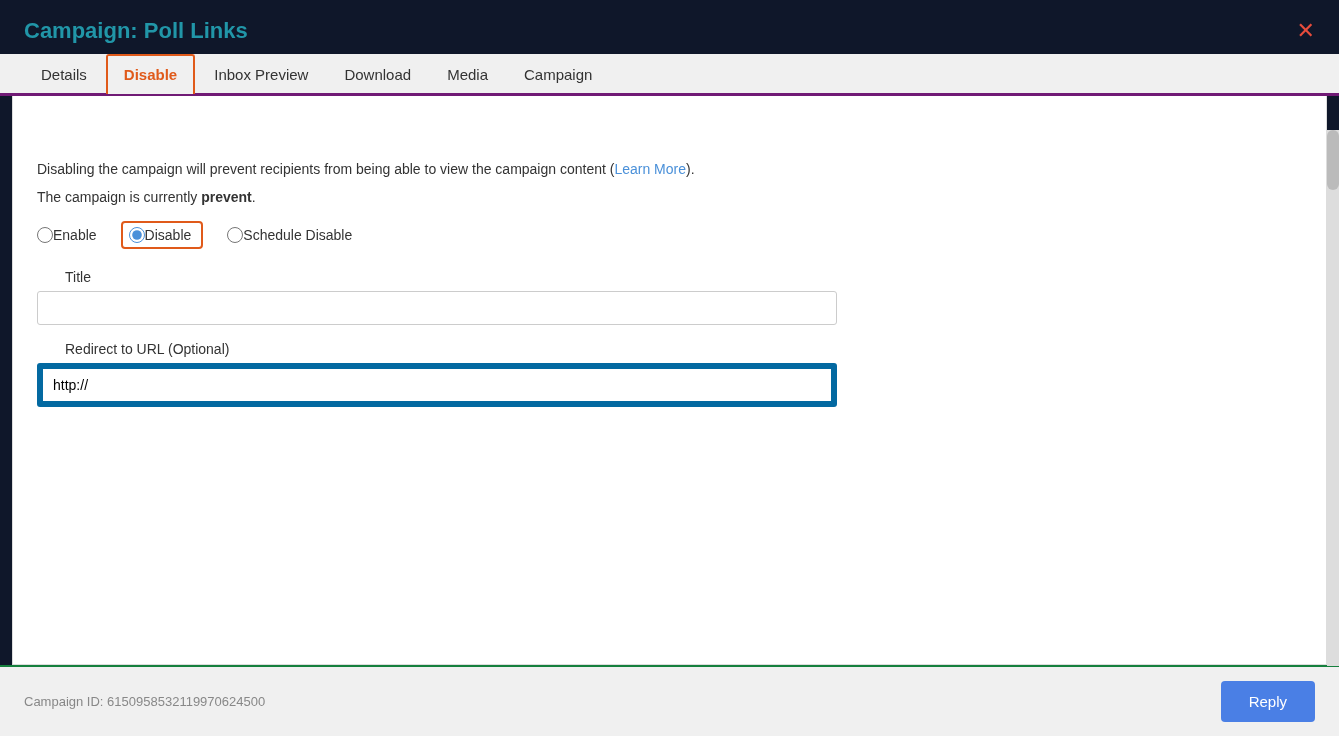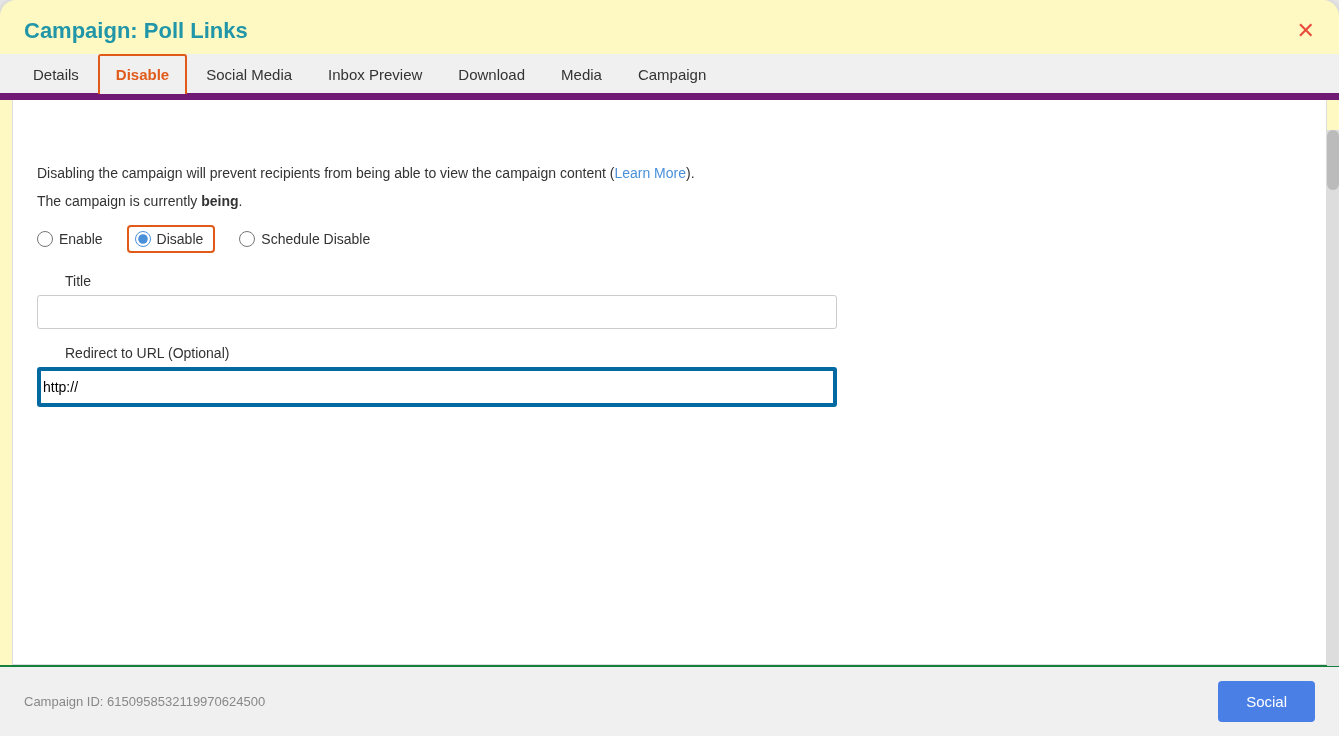--- a/index.html
+++ b/index.html
@@ -6,24 +6,24 @@
     body {
       font-family: -apple-system, BlinkMacSystemFont, 'Segoe UI', Arial, sans-serif;
       background: #e8e8e8;
       display: flex;
       align-items: center;
       justify-content: center;
       min-height: 100vh;
       font-size: 14px;
     }
     .modal {
-      background: #fef9c3;
+      background: #0f172a;
       width: 1339px;
       min-height: 736px;
-      border-radius: 16px;
+      border-radius: 0;
       position: relative;
       box-shadow: 0 2px 10px rgba(0,0,0,0.2);
       display: flex;
       flex-direction: column;
     }
     .modal-header {
       padding: 18px 24px 0 24px;
       display: flex;
       align-items: center;
       justify-content: space-between;
@@ -36,23 +36,23 @@
     .close-icon {
       font-size: 22px;
       color: #e74c3c;
       cursor: pointer;
       font-weight: normal;
       line-height: 1;
     }
     .tabs {
       display: flex;
       align-items: flex-end;
-      padding: 0 16px;
+      padding: 0 24px;
       margin-top: 10px;
-      border-bottom: 7px solid #701a75;
+      border-bottom: 3px solid #701a75;
       background: #f0f0f0;
     }
     .tab {
       padding: 10px 16px;
       cursor: pointer;
       font-size: 15px;
       color: #333;
       border: 1px solid transparent;
       border-bottom: none;
       margin-right: 2px;
@@ -97,21 +97,20 @@
     }
     .radio-group {
       display: flex;
       align-items: center;
       gap: 24px;
       margin-bottom: 20px;
     }
     .radio-option {
       display: flex;
       align-items: center;
-      gap: 6px;
       cursor: pointer;
     }
     .radio-option.outlined {
       border: 2px solid #e05a1a;
       border-radius: 4px;
       padding: 4px 10px 4px 6px;
     }
     .radio-option input[type="radio"] {
       width: 16px;
       height: 16px;
@@ -184,22 +183,22 @@
       align-items: flex-end;
       padding: 2px 4px;
     }
     .resize-icon {
       color: #999;
       font-size: 12px;
     }
     .redirect-input {
       width: 100%;
       max-width: 800px;
-      padding: 8px 2px;
-      border: 4px solid #0369a1;
+      padding: 8px 10px;
+      border: 6px solid #0369a1;
       border-radius: 3px;
       font-size: 14px;
       outline: none;
     }
     .modal-footer {
       display: flex;
       align-items: center;
       justify-content: space-between;
       padding: 14px 24px;
       background: #f0f0f0;
@@ -246,35 +245,34 @@
   </div>
 
   <div class="modal-header">
     <h1 class="modal-title">Campaign: Poll Links</h1>
     <span class="close-icon">✕</span>
   </div>
 
   <div class="tabs">
     <div class="tab">Details</div>
     <div class="tab active">Disable</div>
-    <div class="tab">Social Media</div>
     <div class="tab">Inbox Preview</div>
     <div class="tab">Download</div>
     <div class="tab">Media</div>
     <div class="tab">Campaign</div>
   </div>
 
   <div class="modal-body">
 
     <p class="info-text">
       <span>Disabling the campaign will prevent recipients from being able to view the campaign content (</span><a href="#">Learn More</a><span>).</span>
     </p>
 
     <p class="status-text">
-      <span>The campaign is currently </span><strong>being</strong><span>.</span>
+      <span>The campaign is currently </span><strong>prevent</strong><span>.</span>
     </p>
 
     <div class="radio-group">
       <label class="radio-option">
         <input type="radio" name="disable-option" style="">
         <span class="radio-label">Enable</span>
       </label>
       <label class="radio-option outlined">
         <input type="radio" name="disable-option" checked="" style="">
         <span class="radio-label">Disable</span>
@@ -292,15 +290,15 @@
 
 
     <div class="form-group">
       <label class="form-label">Redirect to URL (Optional)</label>
       <input type="text" class="redirect-input" value="http://" style="">
     </div>
   </div>
 
   <div class="modal-footer">
     <span class="campaign-id">Campaign ID: 615095853211997062450​0</span>
-    <button class="close-btn">Social</button>
+    <button class="close-btn">Reply</button>
   </div>
 </div>
 
 </body></html>

